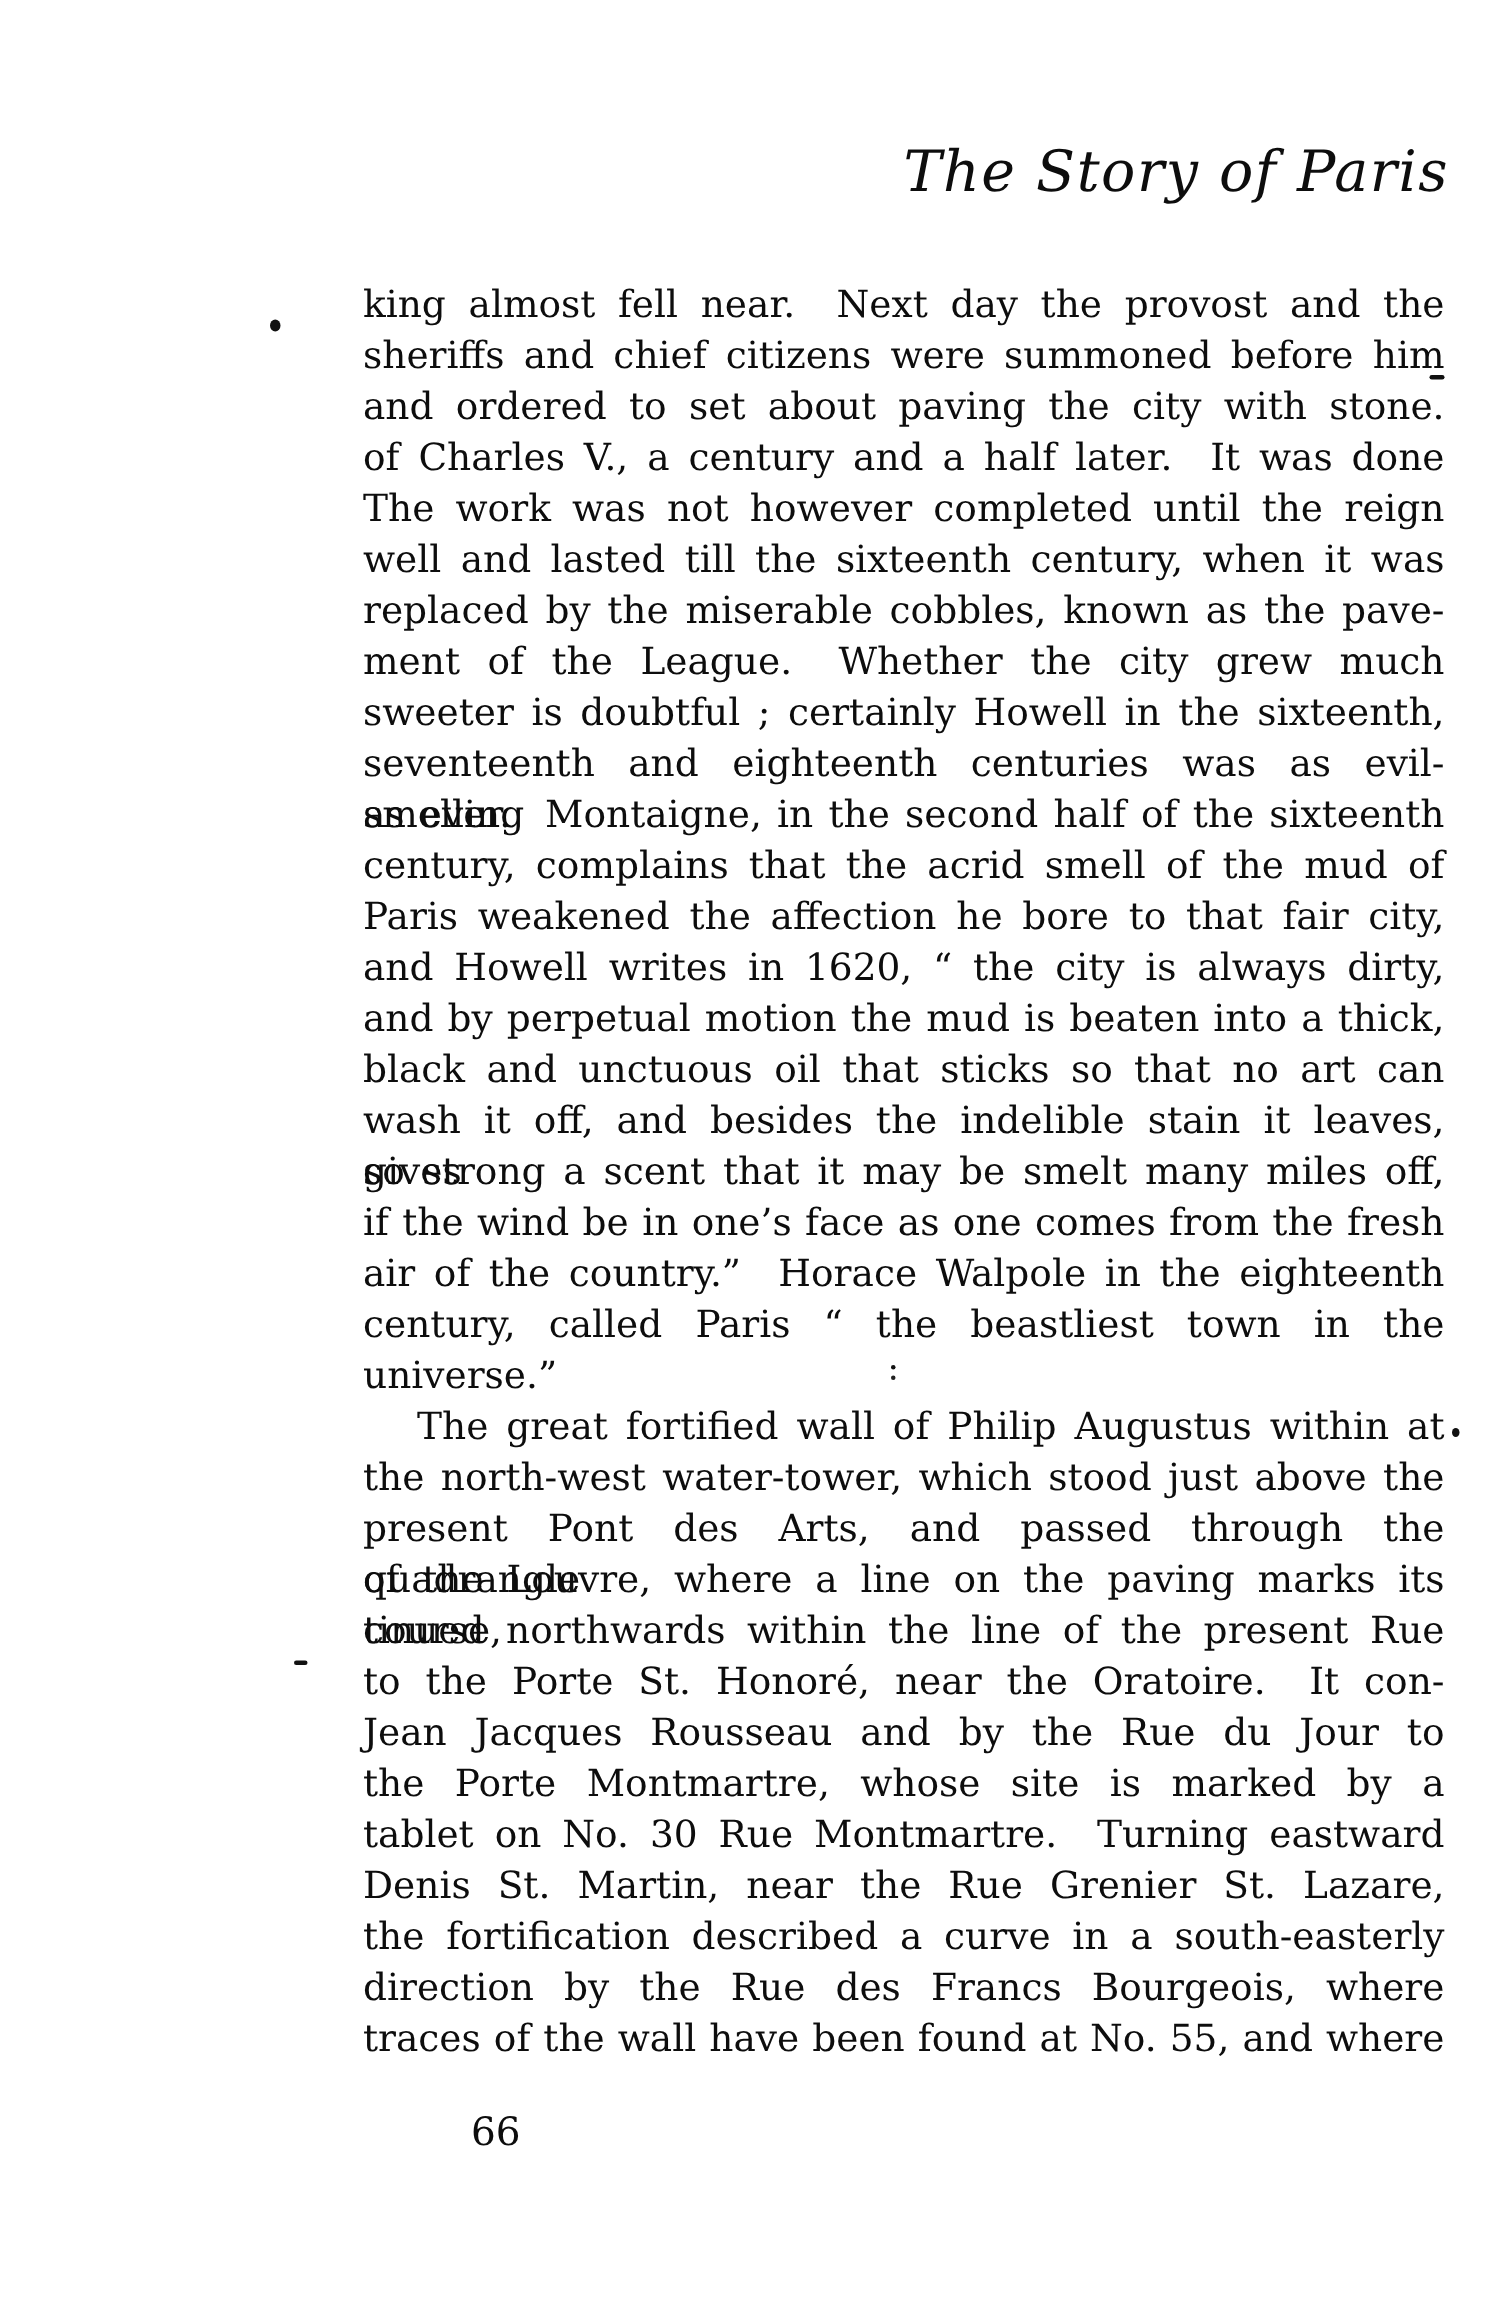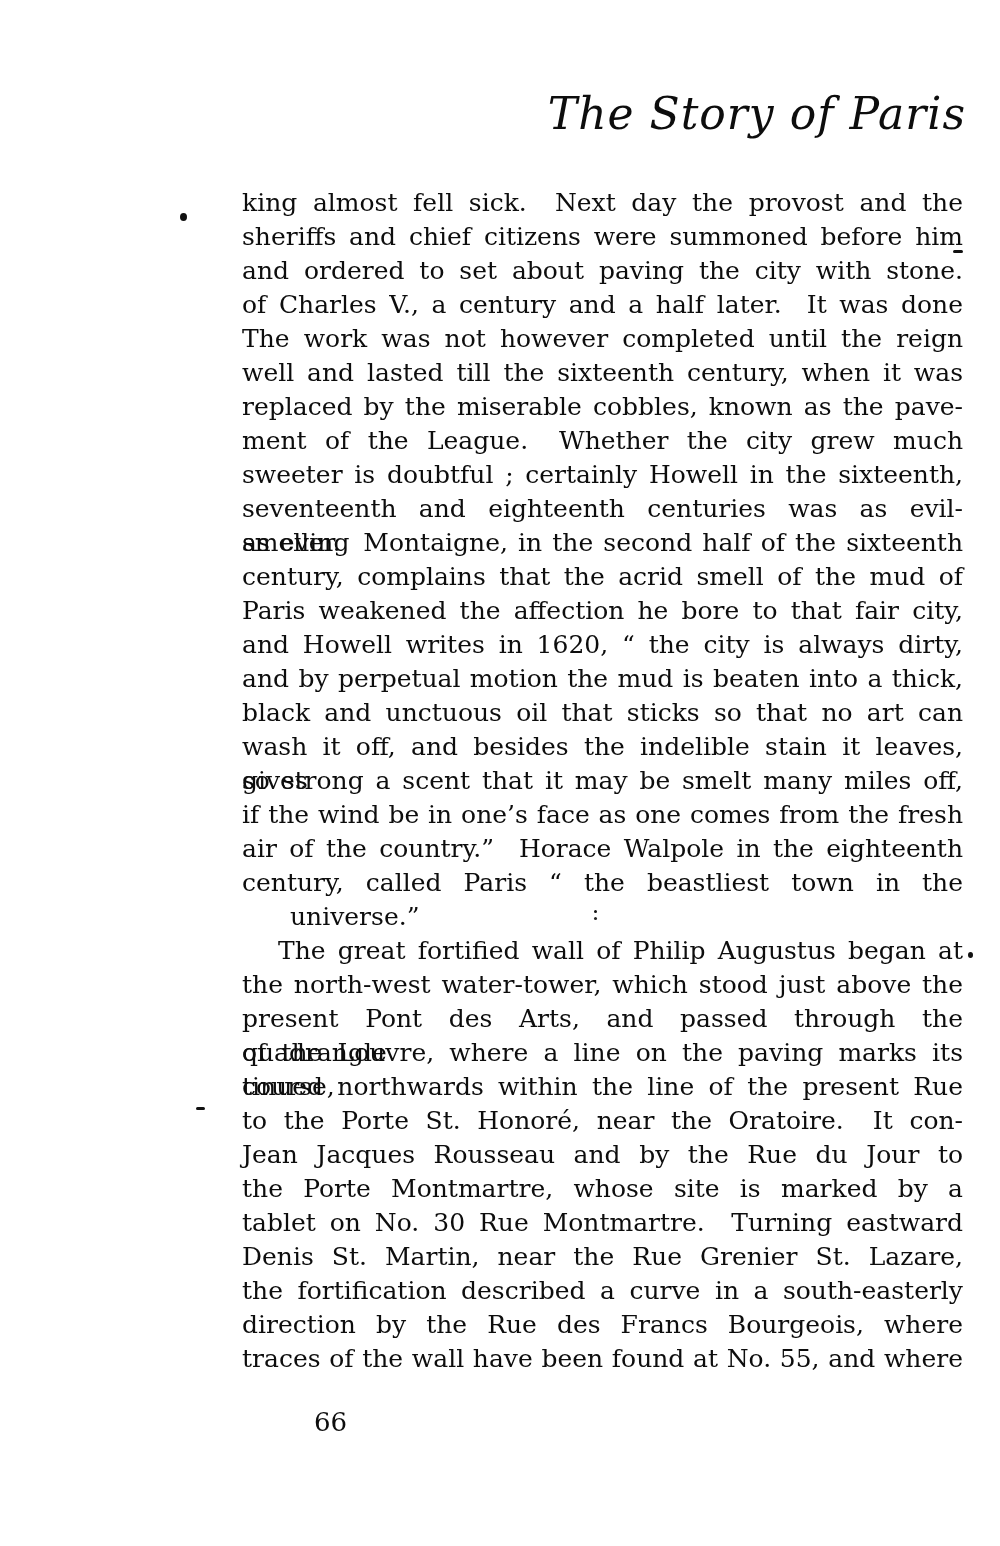--- a/index.html
+++ b/index.html
@@ -16,21 +16,21 @@
     font-family: "DejaVu Serif", serif;
     color: #0d0d0d;
   }
   .running-head {
     position: absolute;
     top: 88px;
     left: 0;
     width: 966px;            
     text-align: right;
     font-style: italic;
-    font-size: 44px;
+    font-size: 38px;
     line-height: 52px;
     letter-spacing: 1px;
     color: #0d0d0d;
     white-space: nowrap;
   }
   .text-block {
     position: absolute;
     left: 242px;
     top: 186px;
     width: 721px;
@@ -39,21 +39,21 @@
     color: #0d0d0d;
   }
   .line {
     text-align: justify;
     text-align-last: justify;
     white-space: normal;
     height: 34px;
     overflow: visible;
   }
   .line.indent { text-indent: 36px; }
-  .line.nojust { text-align-last: left; margin-left: 48px; }
+  .line.nojust { text-align-last: left; }
   .page-number {
     position: absolute;
     left: 314px;
     top: 1405px;
     font-size: 26px;
     line-height: 34px;
     color: #0d0d0d;
   }
   
   .speck { position: absolute; background: #111; border-radius: 50%; }
@@ -64,21 +64,21 @@
   .speck-right-dash   { left: 953px; top: 250px;  width: 10px; height: 3px;  border-radius: 2px; }
 </style>
 </head>
 <body>
 
 <div class="scan-page" style="background: rgb(255, 255, 255); color: rgb(13, 13, 13);">
 
   <div class="running-head">The Story of Paris</div>
 
   <div class="text-block">
-      <div class="line">king almost fell sick.  Next day the provost and the</div>
+      <div class="line">king almost fell near.  Next day the provost and the</div>
       <div class="line">sheriffs and chief citizens were summoned before him</div>
       <div class="line">and ordered to set about paving the city with stone.</div>
       <div class="line">of Charles V., a century and a half later.  It was done</div>
       <div class="line">The work was not however completed until the reign</div>
       <div class="line">well and lasted till the sixteenth century, when it was</div>
       <div class="line">replaced by the miserable cobbles, known as the pave-</div>
       <div class="line">ment of the League.  Whether the city grew much</div>
       <div class="line">sweeter is doubtful ; certainly Howell in the sixteenth,</div>
       <div class="line">seventeenth and eighteenth centuries was as evil-smelling</div>
       <div class="line">as ever.  Montaigne, in the second half of the sixteenth</div>
@@ -86,21 +86,21 @@
       <div class="line">Paris weakened the affection he bore to that fair city,</div>
       <div class="line">and Howell writes in 1620, “ the city is always dirty,</div>
       <div class="line">and by perpetual motion the mud is beaten into a thick,</div>
       <div class="line">black and unctuous oil that sticks so that no art can</div>
       <div class="line">wash it off, and besides the indelible stain it leaves, gives</div>
       <div class="line">so strong a scent that it may be smelt many miles off,</div>
       <div class="line">if the wind be in one’s face as one comes from the fresh</div>
       <div class="line">air of the country.”  Horace Walpole in the eighteenth</div>
       <div class="line">century, called Paris “ the beastliest town in the</div>
       <div class="line nojust">universe.”</div>
-      <div class="line indent">The great fortified wall of Philip Augustus began at</div>
+      <div class="line indent">The great fortified wall of Philip Augustus within at</div>
       <div class="line">the north-west water-tower, which stood just above the</div>
       <div class="line">present Pont des Arts, and passed through the quadrangle</div>
       <div class="line">of the Louvre, where a line on the paving marks its course,</div>
       <div class="line">tinued northwards within the line of the present Rue</div>
       <div class="line">to the Porte St. Honoré, near the Oratoire.  It con-</div>
       <div class="line">Jean Jacques Rousseau and by the Rue du Jour to</div>
       <div class="line">the Porte Montmartre, whose site is marked by a</div>
       <div class="line">tablet on No. 30 Rue Montmartre.  Turning eastward</div>
       <div class="line">Denis St. Martin, near the Rue Grenier St. Lazare,</div>
       <div class="line">the fortification described a curve in a south-easterly</div>

